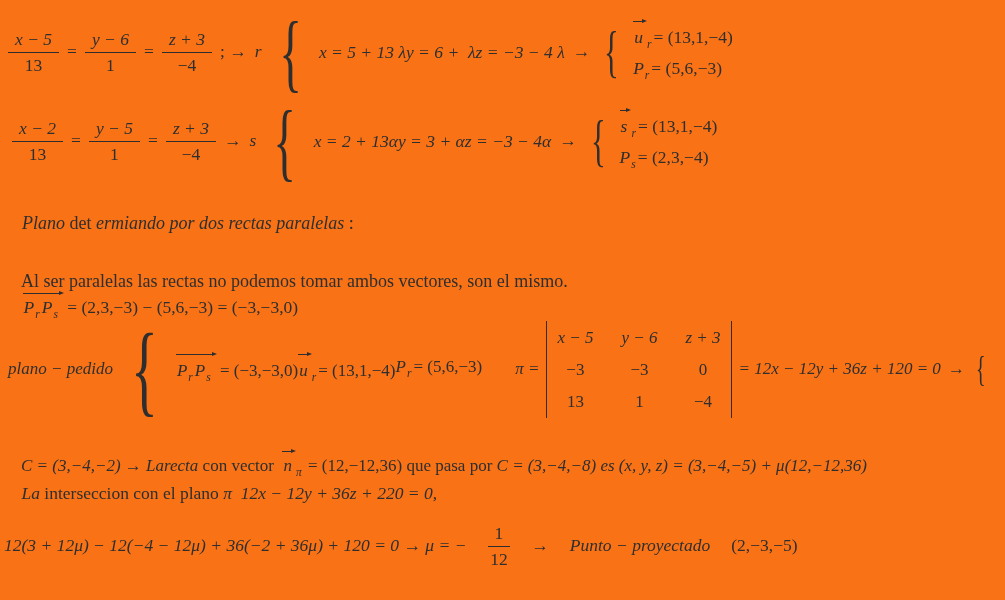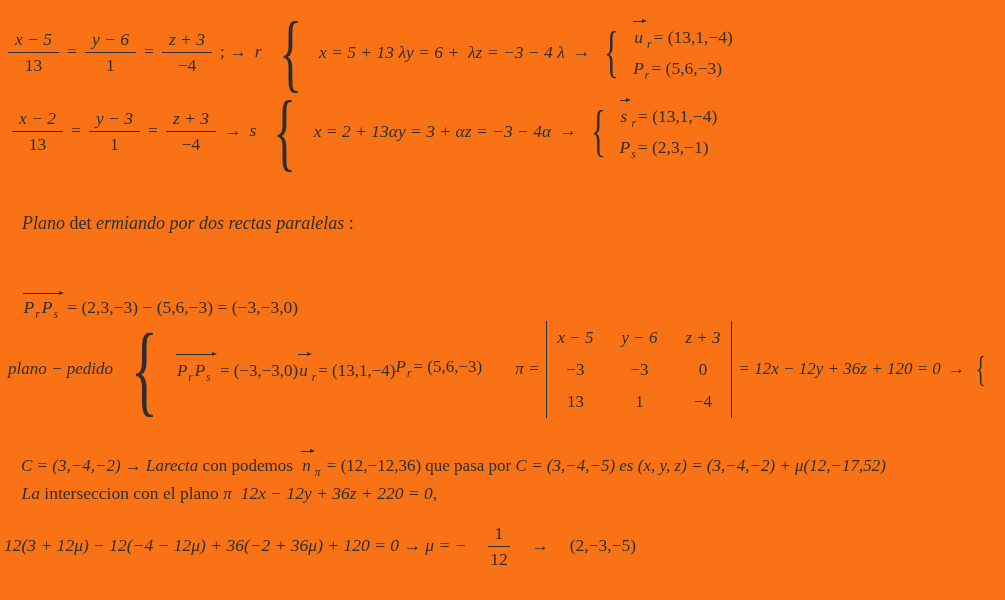--- a/index.html
+++ b/index.html
@@ -76,28 +76,28 @@
     <span class="col2">
       <span>
         <span class="vec"><span class="m">u</span></span><span class="sb">r</span><span class="mn">= (13,1,−4)</span>
       </span>
       <span>
         <span class="m">P</span><span class="sb">r</span><span class="mn">= (5,6,−3)</span>
       </span>
     </span>
   </div>
 
-  <div class="abs flexrow fs" style="top:87px;left:12px;height:88px;justify-content:flex-end;">
+  <div class="abs flexrow fs" style="top:97px;left:12px;height:88px;justify-content:flex-end;">
     <span class="frac">
       <span class="fn m">x − 2</span>
       <span class="fd mn">13</span>
     </span>
     <span class="mn">=</span>
     <span class="frac">
-      <span class="fn m">y − 3</span>
+      <span class="fn m">y − 5</span>
       <span class="fd mn">1</span>
     </span>
     <span class="mn">=</span>
     <span class="frac">
       <span class="fn m">z + 3</span>
       <span class="fd mn">−4</span>
     </span>
     <span class="mn">→</span>
     <span class="m">s</span>
     <span class="brace b3">{</span>
@@ -106,30 +106,33 @@
       <span class="m">y = 3 + α</span>
       <span class="m">z = −3 − 4α</span>
     </span>
     <span class="mn">→</span>
     <span class="brace b2">{</span>
     <span class="col2">
       <span>
         <span class="vec"><span class="m">s</span></span><span class="sb">r</span><span class="mn">= (13,1,−4)</span>
       </span>
       <span>
-        <span class="m">P</span><span class="sb">s</span><span class="mn">= (2,3,−1)</span>
+        <span class="m">P</span><span class="sb">s</span><span class="mn">= (2,3,−4)</span>
       </span>
     </span>
   </div>
 
   <div class="abs inlinerow fs18" style="top:189px;left:4px;">
     <span class="m">Plano </span><span class="mn">det </span><span class="m">ermiando por dos rectas paralelas </span><span class="mn">:</span>
   </div>
 
 
+  <div class="abs inlinerow fs18" style="top:247px;left:4px;">
+    <span class="mn">Al ser paralelas las rectas no podemos tomar ambos vectores, son el mismo.</span>
+  </div>
 
   <div class="abs inlinerow fs" style="top:271px;left:5px;">
     <span class="vec"><span class="m">P</span><span class="sb">r</span><span class="m">P</span><span class="sb">s</span></span><span class="mn"> = (2,3,−3) − (5,6,−3) = (−3,−3,0)</span>
   </div>
 
   <div class="abs flexrow fs17" style="top:315px;left:8px;height:108px;gap:7px;">
     <span class="m">plano − pedido</span>
     <span class="brace bBig">{</span>
     <span class="col3">
       <span>
@@ -155,30 +158,31 @@
         <span class="mn">1</span>
         <span class="mn">−4</span>
       </span>
     </span>
     <span class="m">= 12x − 12y + 36z + 120 = 0</span>
     <span class="mn">→</span>
     <span class="brace b1">{</span>
   </div>
 
   <div class="abs inlinerow fs17" style="top:429px;left:4px;">
-    <span class="m">C = (3,−4,−2) → </span><span class="m">Larecta</span><span class="mn"> con podemos  </span><span class="vec"><span class="m">n</span></span><span class="sb">π</span><span class="mn"> = (12,−12,36)</span><span class="mn"> que pasa por </span><span class="m">C = (3,−4,−5)</span><span class="m"> es </span><span class="m">(x, y, z) = (3,−4,−2) + μ(12,−17,52)</span>
+    <span class="m">C = (3,−4,−2) → </span><span class="m">Larecta</span><span class="mn"> con vector  </span><span class="vec"><span class="m">n</span></span><span class="sb">π</span><span class="mn"> = (12,−12,36)</span><span class="mn"> que pasa por </span><span class="m">C = (3,−4,−8)</span><span class="m"> es </span><span class="m">(x, y, z) = (3,−4,−5) + μ(12,−12,36)</span>
   </div>
 
   <div class="abs inlinerow fs" style="top:461px;left:4px;">
     <span class="m">La</span><span class="mn"> interseccion con el plano </span><span class="m">π</span><span class="m">  12x − 12y + 36z + 220 = 0,</span>
   </div>
 
   <div class="abs flexrow fs" style="top:522px;left:4px;height:48px;gap:21px;">
     <span class="m">12(3 + 12μ) − 12(−4 − 12μ) + 36(−2 + 36μ) + 120 = 0 → μ = −</span>
     <span class="frac">
       <span class="fn mn">1</span>
       <span class="fd mn">12</span>
     </span>
     <span class="mn">→</span>
+    <span class="m">Punto − proyectado</span>
     <span class="mn">(2,−3,−5)</span>
   </div>
 
 </div>
 
 </body></html>

